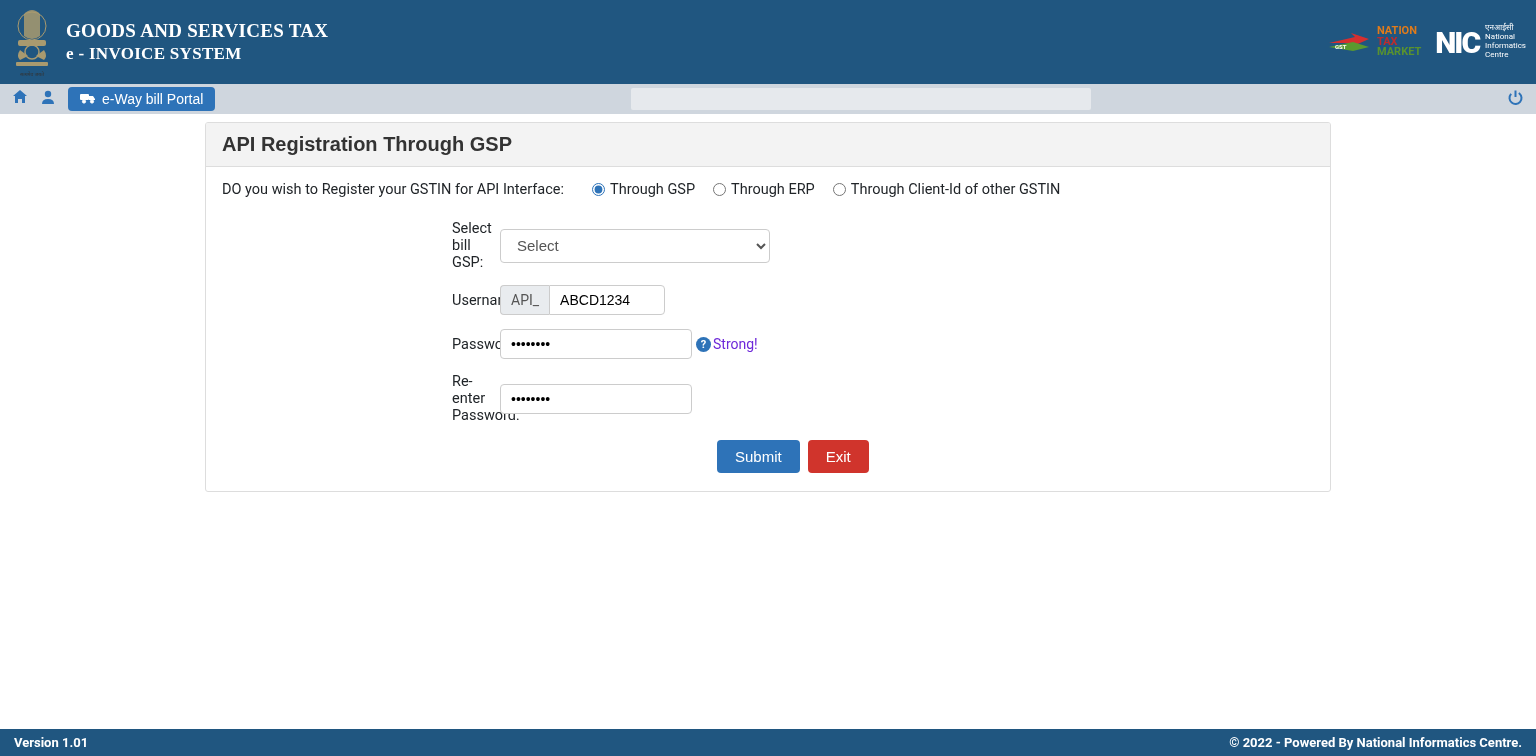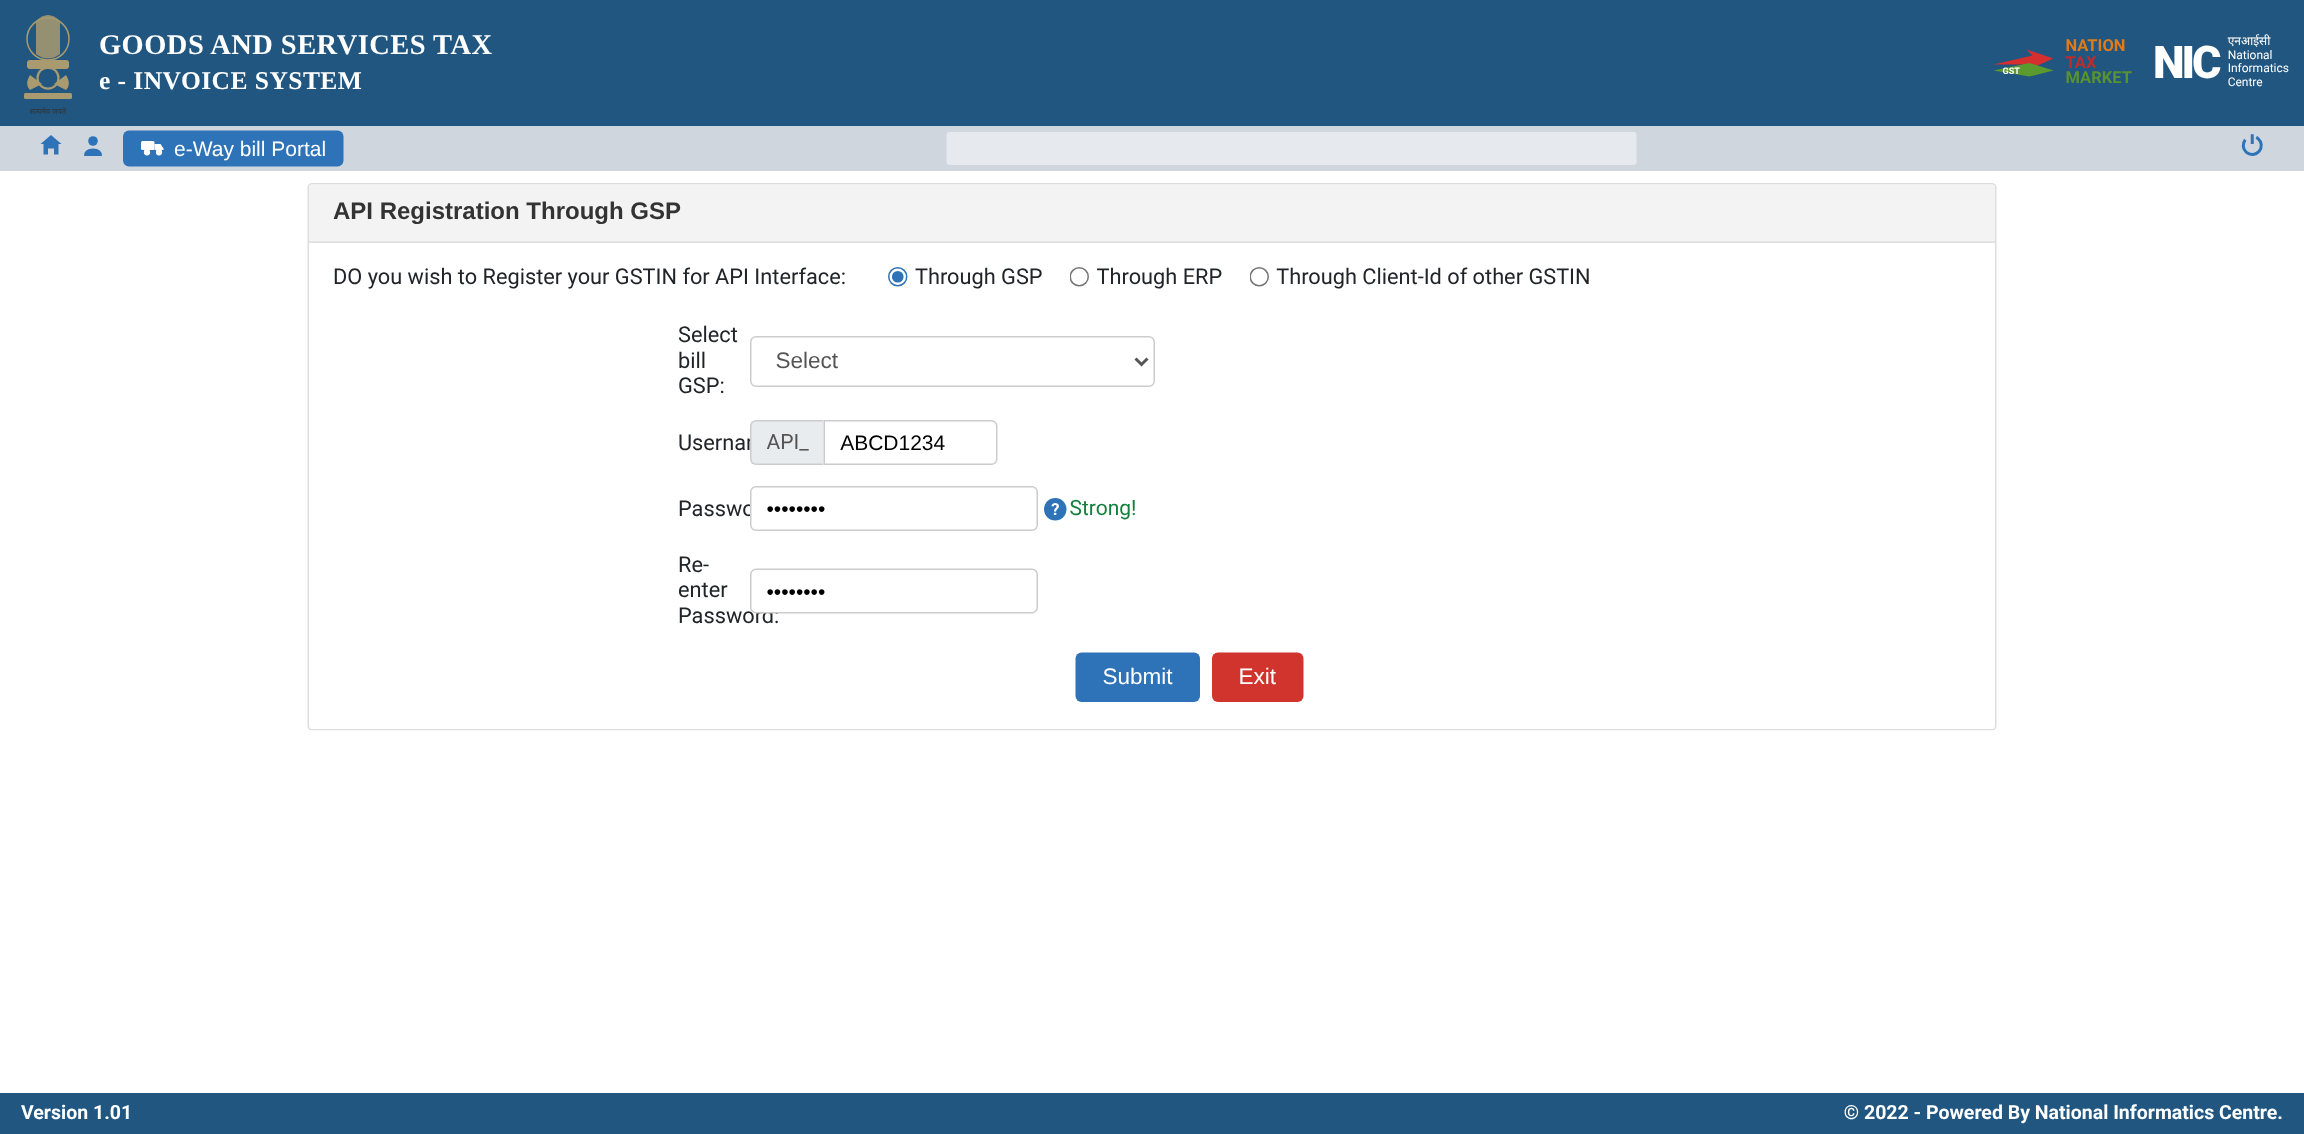--- a/index.html
+++ b/index.html
@@ -16,49 +16,49 @@
     .logo-ntm { display:flex; align-items:center; gap:4px; }
     .ntm-arrow { color:#d62f2f; margin-right:4px; }
     .ntm-text { line-height: 0.95; font-size:11px; font-weight:bold; }
     .ntm-text .n1 { color:#e07b1a; }
     .ntm-text .n2 { color:#be2c2c; }
     .ntm-text .n3 { color:#59922f; }
     .logo-nic { display:flex; align-items:flex-end; gap:6px; color:#fff; }
     .nic-big { font-size:30px; font-weight:900; letter-spacing:-2px; }
     .nic-small { font-size:8px; line-height:1.1; }
 
-    .subbar { background: #cfd6de; padding: 5px 26px; display:flex; align-items:center; justify-content:space-between; height: 30px; }
+    .subbar { background: #cfd6de; padding: 5px 12px; display:flex; align-items:center; justify-content:space-between; height: 30px; }
     .subbar-left { display:flex; align-items:center; gap:12px; }
     .icon-link { color:#2e73b8; font-size:16px; text-decoration:none; }
     .eway-btn { background:#2e73b8; color:#fff; border:none; border-radius:4px; padding:4px 12px; font-size:14px; display:flex; align-items:center; gap:6px; cursor:pointer; }
     .masked-area { width:460px; height:22px; background:#e6e9ed; border-radius:2px; }
     .power-link { color:#2e73b8; font-size:17px; }
 
     .container { max-width:1126px; margin: 8px auto 0; }
     .card { border:1px solid #ddd; border-radius:3px; overflow:hidden; }
-    .card-header { background:#f3f3f3; padding:10px 16px; font-family: Verdana, Geneva, sans-serif; font-size:16px; font-weight:bold; color:#333; border-bottom:1px solid #ddd; }
+    .card-header { background:#f3f3f3; padding:10px 16px; font-family: Verdana, Geneva, sans-serif; font-size:20px; font-weight:bold; color:#333; border-bottom:1px solid #ddd; }
     .card-body { padding:14px 16px 18px; font-size:14.5px; color:#212529; }
     .row { display:flex; align-items:center; margin-bottom:14px; }
     .question-row { margin-bottom:22px; }
     .question-label { width:370px; }
     .radio-group { display:flex; gap:18px; align-items:center; }
     .radio-item { display:flex; align-items:center; gap:5px; cursor:pointer; }
     .radio-item input { accent-color:#2e73b8; }
 
     .form-row { display:flex; align-items:center; margin-bottom:14px; }
     .form-label { width:278px; padding-left:230px; color:#212529; }
     .form-control-wrap { width:270px; }
     select.form-control { width:100%; padding:6px 12px; font-size:15px; border:1px solid #ccc; border-radius:4px; background:#fff; height:34px; color:#555; }
     .input-group { display:flex; width:186px; }
     .input-group-text { background:#e9ecef; border:1px solid #ccc; border-right:none; border-radius:4px 0 0 4px; padding:6px 10px; font-size:14px; color:#555; }
     .input-group input { border:1px solid #ccc; border-radius:0 4px 4px 0; padding:6px 10px; font-size:14px; width:116px; }
     input.pwd { width:192px; border:1px solid #ccc; border-radius:4px; padding:6px 10px; font-size:14px; }
     .pwd-strength { display:flex; align-items:center; gap:2px; margin-left:4px; }
     .help-icon { display:inline-flex; width:15px; height:15px; border-radius:50%; background:#2e73b8; color:#fff; font-size:11px; font-weight:bold; align-items:center; justify-content:center; }
-    .strong-text { color:#15803d; font-size:14px; }
+    .strong-text { color:#6d28d9; font-size:14px; }
 
     .btn-row { display:flex; gap:8px; justify-content:flex-start; padding-left:495px; margin-top:16px; }
     .btn { border:none; border-radius:4px; padding:8px 18px; font-size:15px; cursor:pointer; color:#fff; }
     .btn-primary { background:#2e73b8; }
     .btn-danger { background:#d0342c; }
 
     .footer { position:fixed; bottom:0; left:0; right:0; background:#205680; color:#fff; display:flex; justify-content:space-between; padding:6px 14px; font-size:13px; font-weight:bold; }
   </style>
 </head>
 <body>

